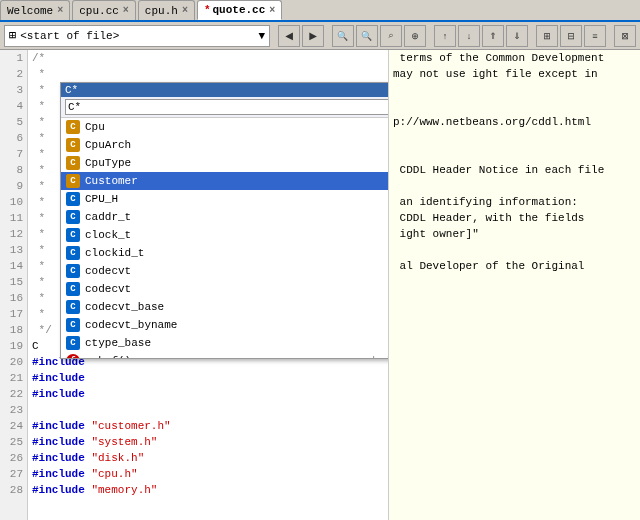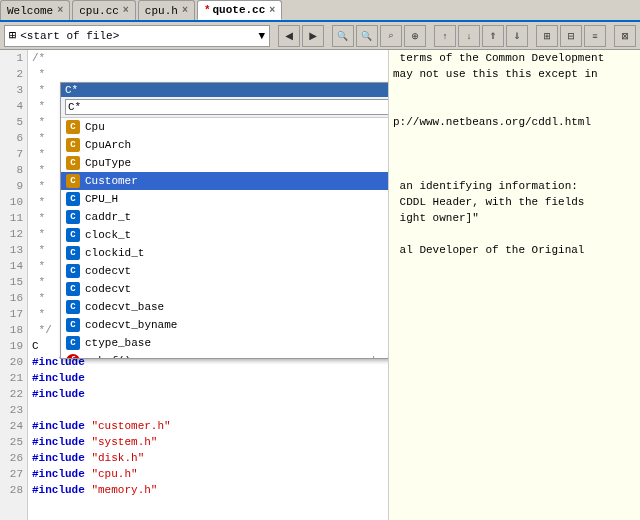--- a/index.html
+++ b/index.html
@@ -444,26 +444,27 @@
         <div class="code-line"><span class="keyword">#include</span> <span class="include-str">"customer.h"</span></div>
         <div class="code-line"><span class="keyword">#include</span> <span class="include-str">"system.h"</span></div>
         <div class="code-line"><span class="keyword">#include</span> <span class="include-str">"disk.h"</span></div>
         <div class="code-line"><span class="keyword">#include</span> <span class="include-str">"cpu.h"</span></div>
         <div class="code-line"><span class="keyword">#include</span> <span class="include-str">"memory.h"</span></div>
       </div>
   </div>
 
   <div class="right-panel" id="right-panel" style="flex:1;">
   <div class="right-code-line"> terms of the Common Development</div>
-      <div class="right-code-line">may not use this this except in</div>
+      <div class="right-code-line">may not use ight file except in</div>
       <div class="right-code-line"> </div>
       <div class="right-code-line"> </div>
       <div class="right-code-line">p://www.netbeans.org/cddl.html</div>
       <div class="right-code-line"> </div>
       <div class="right-code-line"> </div>
+      <div class="right-code-line"> CDDL Header Notice in each file</div>
       <div class="right-code-line"> </div>
       <div class="right-code-line"> an identifying information:</div>
       <div class="right-code-line"> CDDL Header, with the fields</div>
       <div class="right-code-line"> ight owner]"</div>
       <div class="right-code-line"> </div>
       <div class="right-code-line"> al Developer of the Original</div>
       <div class="right-code-line"> </div>
       <div class="right-code-line"> </div>
     </div>
 </div>

